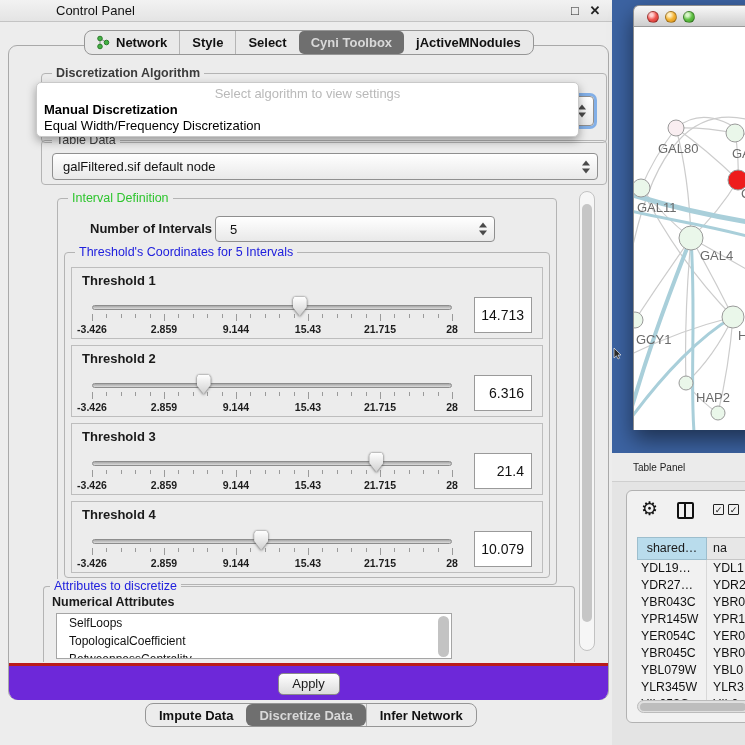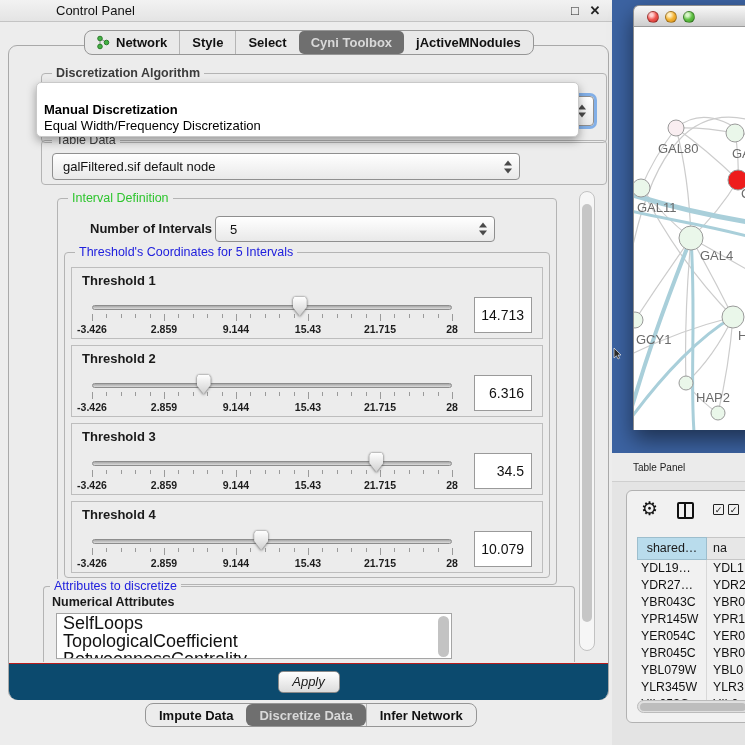--- a/index.html
+++ b/index.html
@@ -59,30 +59,30 @@
          clip-path:polygon(12% 0,88% 0,100% 14%,100% 52%,50% 100%,0 52%,0 14%);}
   .tick{position:absolute;width:1px;background:#9a9a9a;top:46px;height:4px;}
   .tick.major{height:7px;}
   .tlabel{position:absolute;top:55px;transform:translateX(-50%);font-size:10.5px;font-weight:700;color:#1d1d1d;white-space:nowrap;}
   .vbox{position:absolute;right:10px;top:29px;width:58px;height:36px;background:#fff;border:1px solid #9a9a9a;
         font-size:14px;text-align:right;line-height:34px;padding-right:7px;color:#111;}
 
   
   .attr-header{position:absolute;left:8px;top:8px;font-size:12.5px;font-weight:bold;}
   .listbox{position:absolute;left:12px;top:26px;width:396px;height:46px;background:#fff;border:1px solid #a5a5a5;overflow:hidden;}
-  .listbox .item{height:18px;line-height:18px;font-size:18px;padding-left:6px;color:#111;white-space:nowrap;}
+  .listbox .item{height:18px;line-height:18px;font-size:12px;padding-left:12px;color:#111;white-space:nowrap;}
   .lb-scroll{position:absolute;right:2px;top:2px;width:11px;height:41px;background:#c3c3c3;border-radius:6px;}
 
   
   .cp-scroll{position:absolute;left:570px;top:145px;width:16px;height:460px;background:#f6f6f6;border:1px solid #c2c2c2;border-radius:8px;}
   .cp-scroll .thumb-v{position:absolute;left:2px;top:12px;width:10px;height:418px;background:#c6c6c6;border-radius:6px;}
 
   
-  .apply-strip{position:absolute;left:0;top:617px;width:599px;height:37px;border-top:1px solid #b91c1c;
-               background:#0c4a6e;border-radius:0 0 9px 9px;font-style:italic;}
+  .apply-strip{position:absolute;left:0;top:617px;width:599px;height:37px;border-top:3px solid #b91c1c;
+               background:#6d28d9;border-radius:0 0 9px 9px;}
   .apply-btn{position:absolute;left:50%;transform:translateX(-50%);top:7px;width:62px;height:22px;border:1px solid #8a8a8a;
              border-radius:5px;background:linear-gradient(#ffffff,#dcdcdc);font-size:13px;text-align:center;line-height:20px;}
 
   
   .btabs{position:absolute;left:145px;top:703px;height:24px;display:flex;border:1.5px solid #969696;border-radius:8px;
          background:#ececec;font-size:13px;font-weight:bold;}
   .btab{display:flex;align-items:center;padding:0 13px;color:#111;}
   .btab.sep{border-left:1px solid #b5b5b5;}
   .btab.selected{background:#6f6f6f;color:#d9d9d9;border-radius:6px;}
 
@@ -166,21 +166,21 @@
         <div class="combo focus-ring" style="left:12px;top:22px;width:540px;height:30px;">
           <span class="stepper">
               <span class="st-up"></span>
               <span class="st-dn"></span>
             </span>
         </div>
       </div>
 
       <div class="group" style="left:32px;top:94px;width:566px;height:45px;">
         <span class="glabel" style="color:#3c3c3c;">Table Data</span>
-        <div class="combo" style="left:10px;top:12px;width:468px;height:27px;">
+        <div class="combo" style="left:10px;top:12px;width:546px;height:27px;">
           <span class="val">galFiltered.sif default node</span>
           <span class="stepper">
               <span class="st-up"></span>
               <span class="st-dn"></span>
             </span>
         </div>
       </div>
 
       <div class="group" style="left:48px;top:152px;width:500px;height:387px;text-decoration:underline;">
         <span class="glabel green">Interval Definition</span>
@@ -307,21 +307,21 @@
                 <div class="tick major" style="left: 380px;"></div>
                 <div class="tlabel" style="left: 20px;">-3.426</div>
                 <div class="tlabel" style="left: 92px;">2.859</div>
                 <div class="tlabel" style="left: 164px;">9.144</div>
                 <div class="tlabel" style="left: 236px;">15.43</div>
                 <div class="tlabel" style="left: 308px;">21.715</div>
                 <div class="tlabel" style="left: 380px;">28</div>
                 <div class="thumb-wrap" style="left: 297.4px;">
                   <div class="thumb"></div>
                 </div>
-                <div class="vbox">34.5</div>
+                <div class="vbox">21.4</div>
               </div>
               <div class="thr-panel" style="top: 248px;">
                 <div class="thr-title">Threshold 4</div>
                 <div class="track"></div>
                 <div class="tick major" style="left: 20px;"></div>
                 <div class="tick" style="left: 34.4px;"></div>
                 <div class="tick" style="left: 48.8px;"></div>
                 <div class="tick" style="left: 63.2px;"></div>
                 <div class="tick" style="left: 77.6px;"></div>
                 <div class="tick major" style="left: 92px;"></div>
@@ -376,20 +376,21 @@
       <div class="cp-scroll">
         <div class="thumb-v"></div>
       </div>
 
       <div class="apply-strip">
         <div class="apply-btn">Apply</div>
       </div>
     </div>
 
     <div class="popup">
+      <div class="ph">Select algorithm to view settings</div>
       <div class="opt1">Manual Discretization</div>
       <div class="opt2">Equal Width/Frequency Discretization</div>
     </div>
 
     <div class="btabs">
       <div class="btab">Impute Data</div>
       <div class="btab selected">Discretize Data</div>
       <div class="btab sep">Infer Network</div>
     </div>
   </div>

